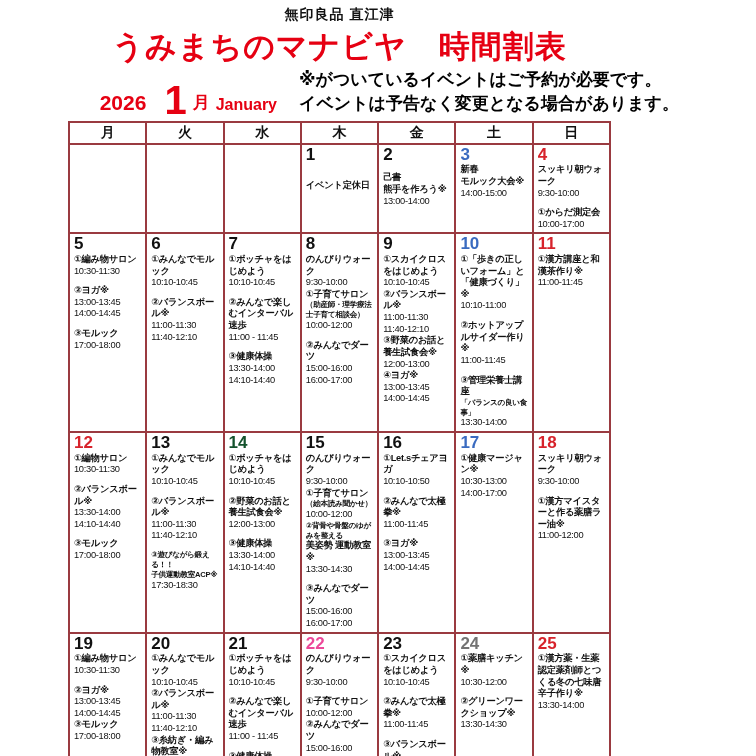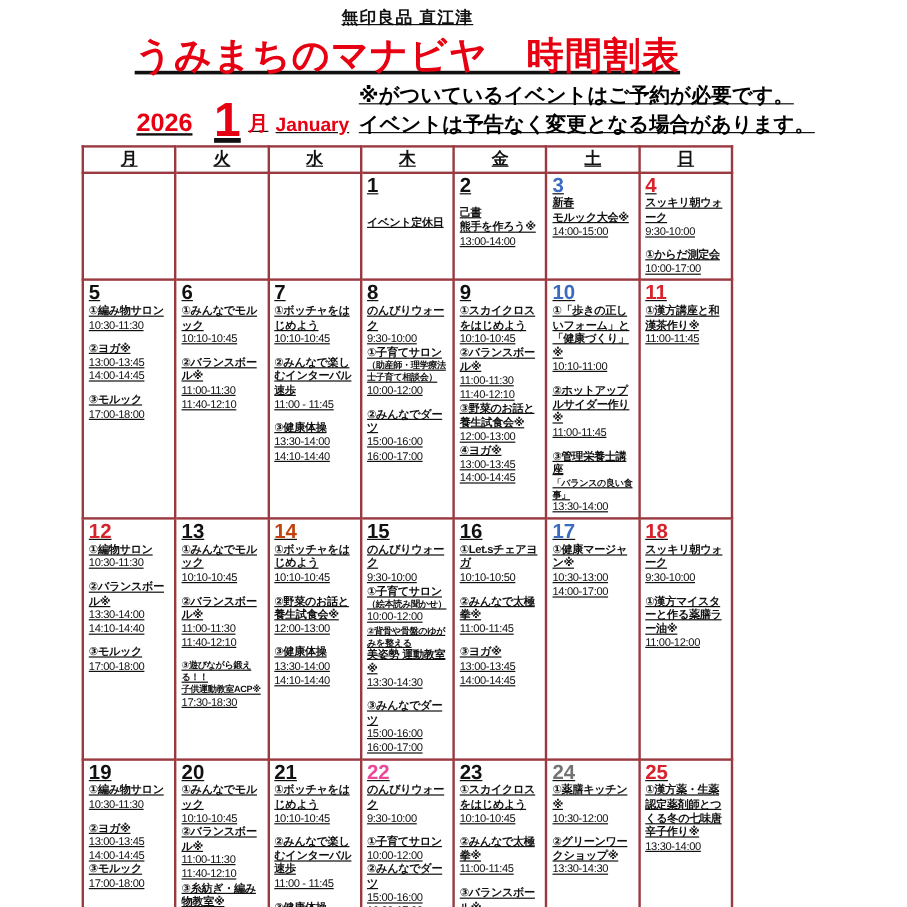--- a/index.html
+++ b/index.html
@@ -1,33 +1,33 @@
 <!DOCTYPE html>
 <html><head>
 <meta charset="utf-8">
 <style>
   html,body{margin:0;padding:0;background:#ffffff;}
   body{
     width:756px;height:756px;overflow:hidden;
     font-family:"Liberation Sans","DejaVu Sans",sans-serif;
     color:#111;
   }
-  .page{width:679px;height:756px;box-sizing:border-box;padding-top:6px;text-decoration:underline;}
+  .page{width:679px;height:756px;box-sizing:border-box;padding-top:6px;}
   
   .hdr{text-align:center;}
   .store{font-size:14px;font-weight:bold;letter-spacing:1px;}
   .title{font-size:31px;font-weight:bold;letter-spacing:1px;margin-top:2px;}
   .month-row{
     display:flex;align-items:flex-end;justify-content:flex-end;
     margin-top:0px;margin-bottom:4px;
   }
   .year{font-size:21px;font-weight:bold;margin-right:18px;padding-bottom:2px;}
   .mnum{font-size:40px;font-weight:bold;line-height:0.85;margin-right:6px;}
   .mkanji{font-size:17px;font-weight:bold;margin-right:6px;padding-bottom:3px;}
-  .men{font-size:16px;font-weight:bold;margin-right:8px;padding-bottom:3px;}
+  .men{font-size:16px;font-weight:bold;margin-right:22px;padding-bottom:3px;}
   .notes{font-size:17px;font-weight:bold;text-align:left;line-height:1.4;color:#000;padding-bottom:1px;}
   
   table.cal{
     border-collapse:collapse;table-layout:fixed;
     width:543px;margin:0 auto;
   }
   table.cal th, table.cal td{
     border:2px solid #9a3a40;
     vertical-align:top;
     padding:1px 3px 2px 4px;
@@ -204,21 +204,21 @@
             <div class="gap"></div>
             <div class="ev">②バランスボール※</div>
             <div class="time">11:00-11:30</div>
             <div class="time">11:40-12:10</div>
             <div class="gap"></div>
             <div class="ev sm">③遊びながら鍛える！！</div>
             <div class="ev sm">子供運動教室ACP※</div>
             <div class="time">17:30-18:30</div>
           </td>
           <td>
-            <div class="dnum" style="color: #c2410c;">14</div>
+            <div class="dnum" style="color: #14532d;">14</div>
             <div class="ev">①ボッチャをはじめよう</div>
             <div class="time">10:10-10:45</div>
             <div class="gap"></div>
             <div class="ev">②野菜のお話と養生試食会※</div>
             <div class="time">12:00-13:00</div>
             <div class="gap"></div>
             <div class="ev">③健康体操</div>
             <div class="time">13:30-14:00</div>
             <div class="time">14:10-14:40</div>
           </td>

